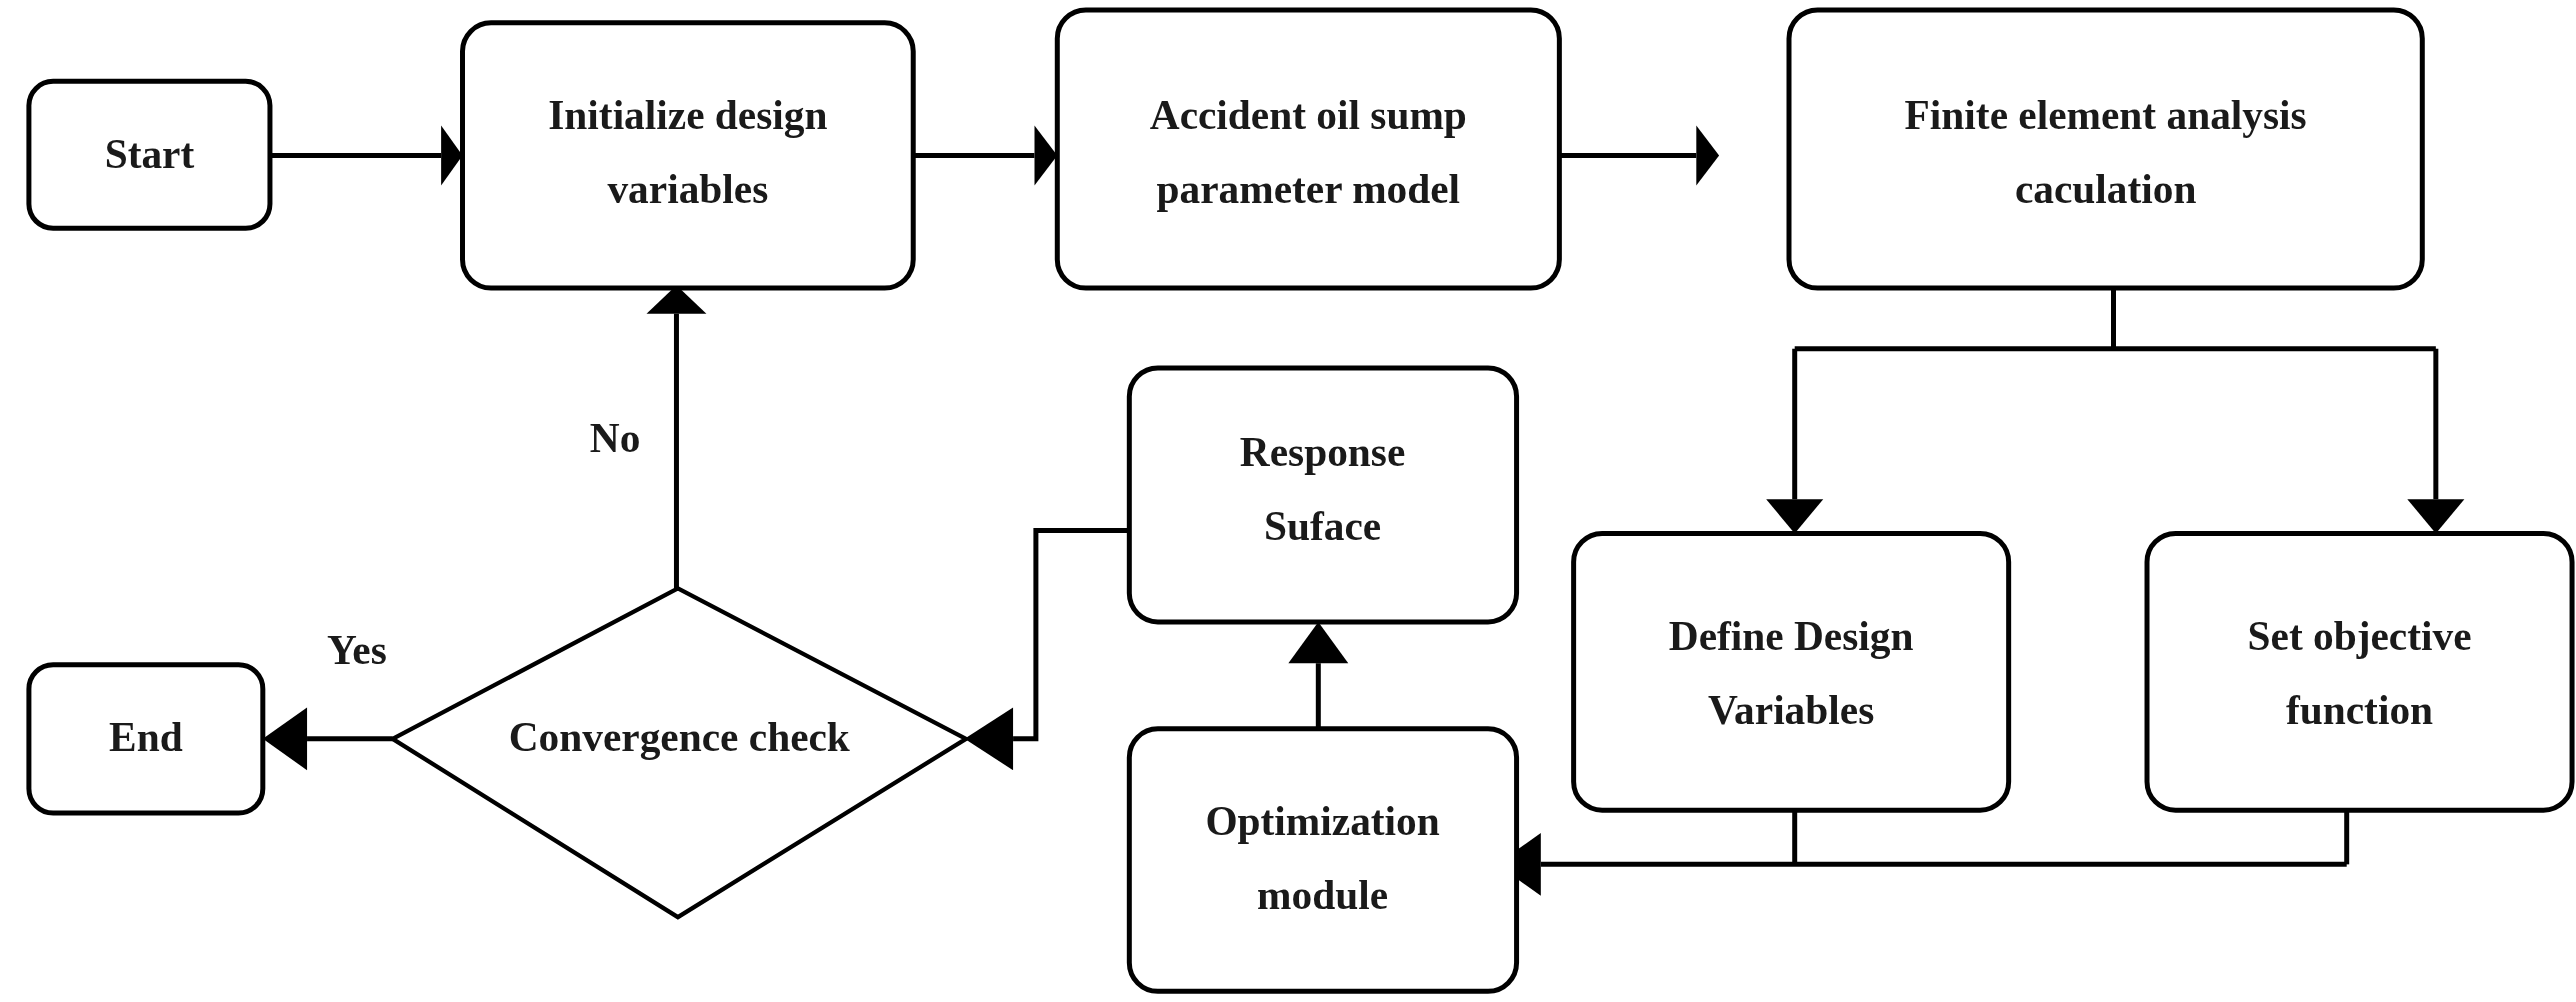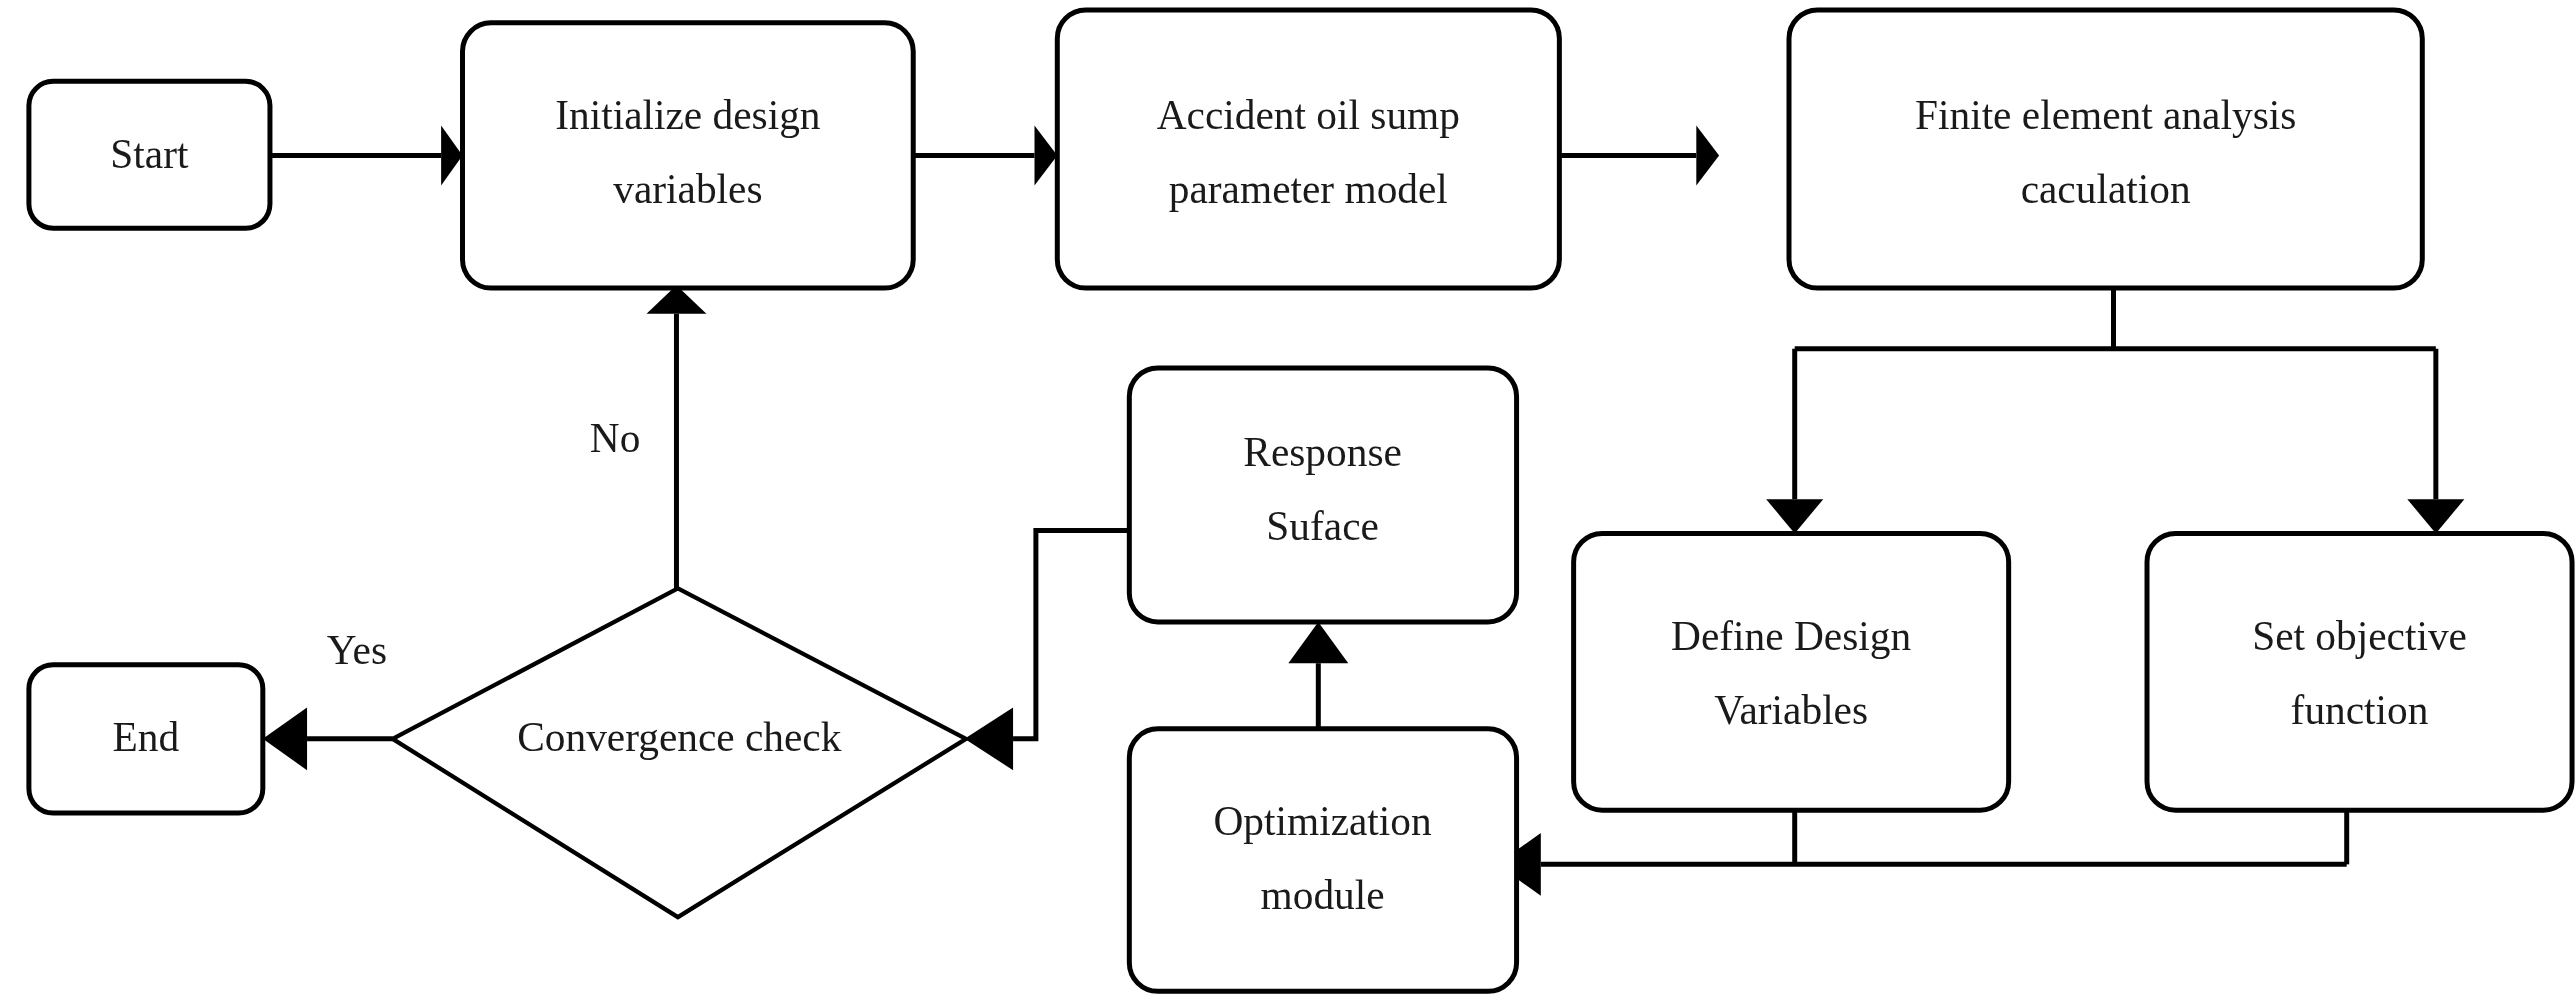--- a/index.html
+++ b/index.html
@@ -7,20 +7,21 @@
     padding: 0;
     background: #ffffff;
   }
   #flowchart-root {
     position: relative;
     width: 2576px;
     height: 1002px;
     background: #ffffff;
     font-family: "Liberation Serif", "DejaVu Serif", serif;
     overflow: hidden;
+    font-weight: bold;
   }
   svg.diagram {
     display: block;
     width: 2576px;
     height: 1002px;
   }
   .node-shape {
     fill: #ffffff;
     stroke: #000000;
     stroke-width: 7;

